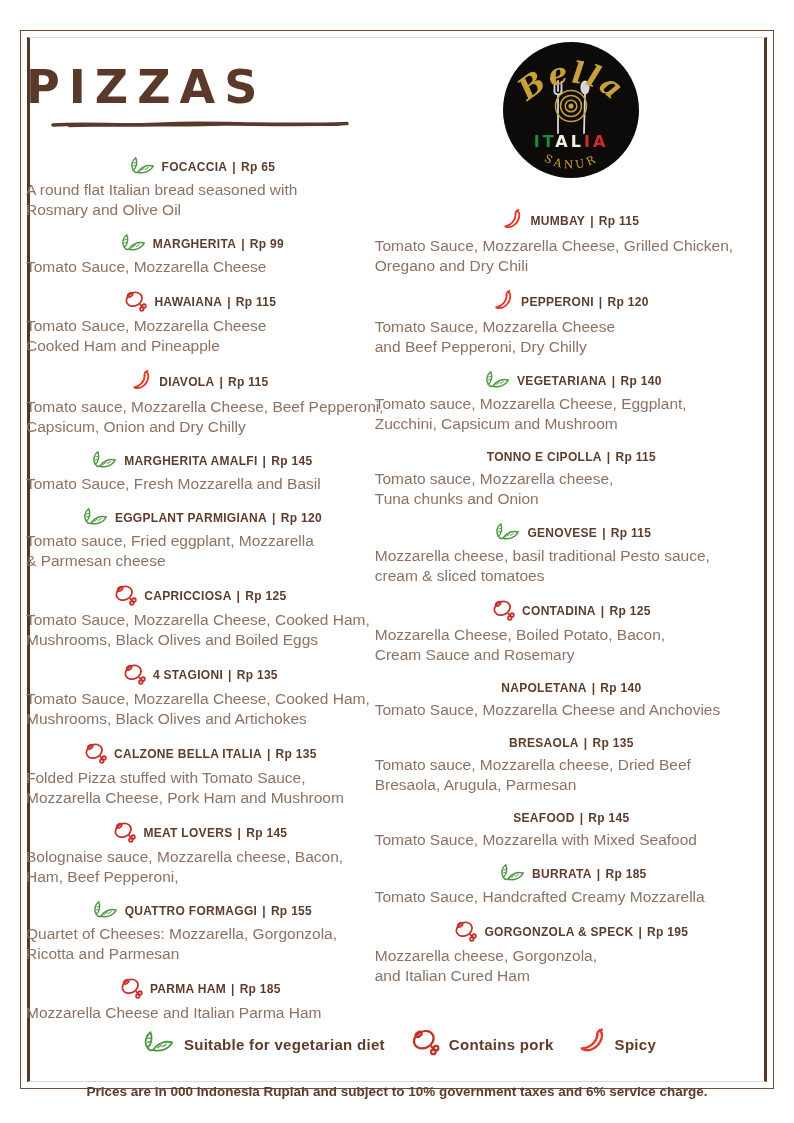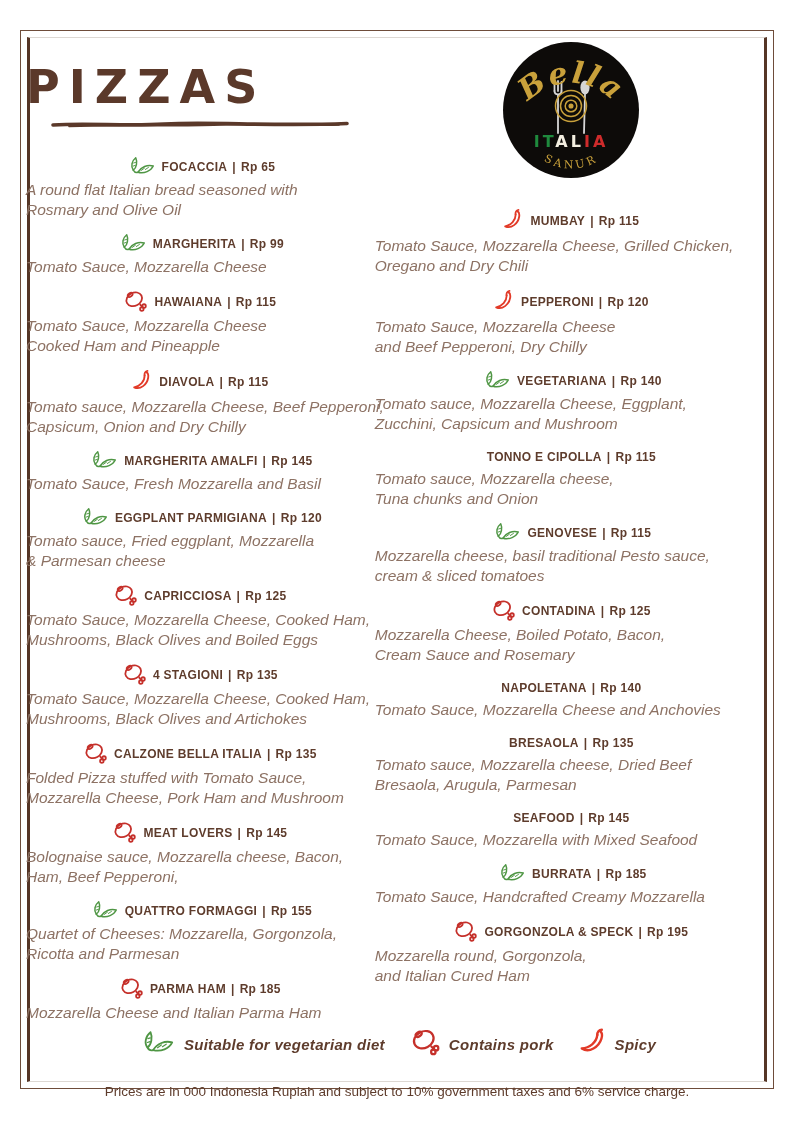--- a/index.html
+++ b/index.html
@@ -39,46 +39,46 @@
   .logo-italia{font-family:"DejaVu Sans",sans-serif;font-weight:bold;font-size:16px;letter-spacing:3px;}
   .logo-sanur{font-family:"DejaVu Serif",serif;font-size:11px;fill:#c9a13b;letter-spacing:3px;}
 
   .menu-item{margin-bottom:13px;}
   .item-title{
     display:flex;justify-content:center;align-items:center;
     font-weight:bold;font-size:12px;color:#5e3c2c;letter-spacing:.3px;line-height:21px;
   }
   .item-icon{display:inline-flex;margin-right:6px;margin-bottom:2px;}
   .item-sep{margin:0 5px;}
-  .item-desc{margin-top:1px;font-style:italic;}
+  .item-desc{margin-top:1px;}
   .desc-line{font-size:15.5px;line-height:20px;color:#8d7264;white-space:nowrap;}
 
   
   .ic path,.ic ellipse,.ic circle{fill:none;stroke-linecap:round;stroke-linejoin:round;}
   .ic-leaf{width:30px;height:21px;}
   .ic-leaf path{stroke:#4f9644;stroke-width:1.7;}
   .ic-leaf .thin{stroke-width:1.1;}
   .ic-pork{width:24px;height:23px;}
   .ic-pork *{stroke:#c5302a;stroke-width:2;}
   .ic-chili{width:21px;height:25px;}
   .ic-chili *{stroke:#e23a28;stroke-width:2.2;}
 
   .legend{
     position:absolute;left:0;right:0;bottom:60px;
     display:flex;justify-content:center;align-items:center;gap:26px;
   }
-  .legend-entry{display:flex;align-items:center;gap:8px;font-style:italic;}
+  .legend-entry{display:flex;align-items:center;gap:8px;}
   .legend-label{font-weight:bold;font-size:15px;color:#5e3c2c;letter-spacing:.3px;}
   .legend .ic-leaf{width:38px;height:26px;}
   .legend .ic-pork{width:30px;height:29px;}
   .legend .ic-chili{width:27px;height:33px;transform:rotate(8deg);}
 
   .footer{
     position:absolute;left:0;right:0;bottom:24px;text-align:center;
-    font-size:13.5px;font-weight:normal;color:#5e3c2c;
+    font-size:13.5px;font-weight:bold;color:#5e3c2c;
   }
 </style>
 </head>
 <body>
 
 <div class="frame-outer">
   <div class="frame-inner"></div>
 </div>
 
 <div class="content">
@@ -551,21 +551,21 @@
                 <path d="M18.3 16.6 L21 19.3"></path>
                 <circle cx="22.6" cy="18.1" r="2"></circle>
                 <circle cx="20.1" cy="21.5" r="2"></circle>
               </svg>
             </span>
       <span class="item-name">GORGONZOLA &amp; SPECK</span>
       <span class="item-sep">|</span>
       <span class="item-price">Rp 195</span>
     </div>
     <div class="item-desc">
-            <div class="desc-line">Mozzarella round, Gorgonzola,</div>
+            <div class="desc-line">Mozzarella cheese, Gorgonzola,</div>
             <div class="desc-line">and Italian Cured Ham</div>
           </div>
   </div>
 </div>
   </div>
 
 </div>
 
 <div class="legend" id="legend">
     <div class="legend-entry">

